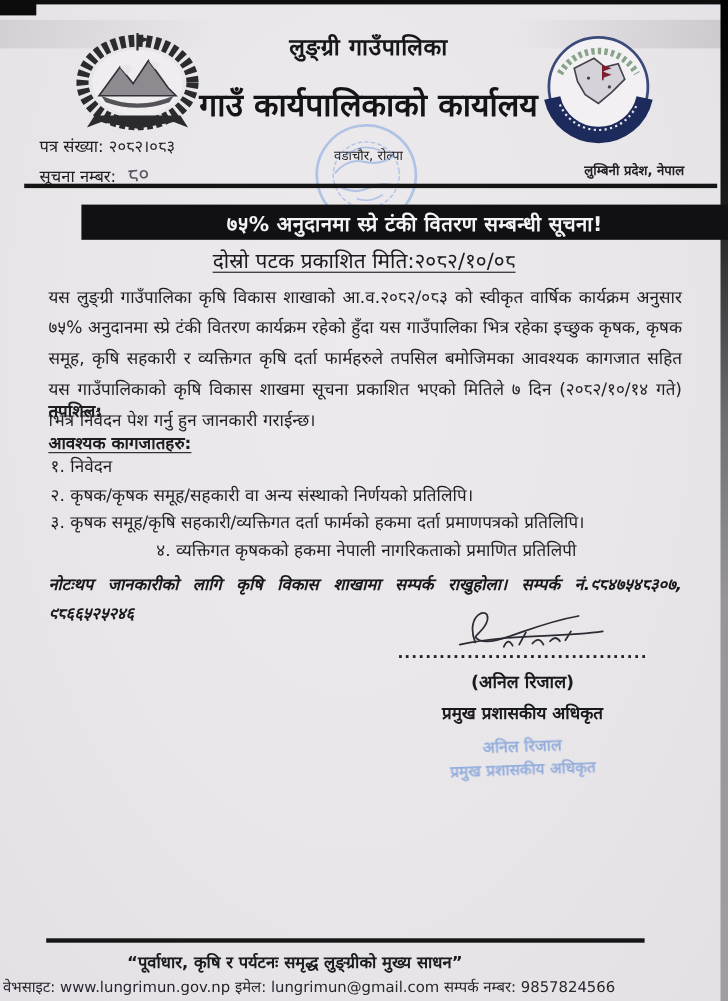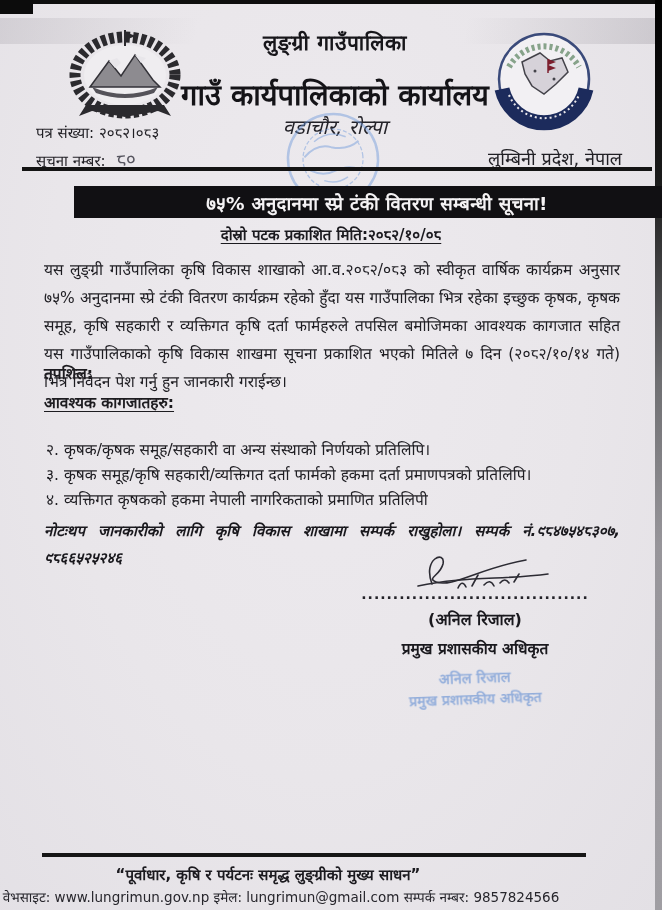--- a/index.html
+++ b/index.html
@@ -18,50 +18,50 @@
   .edge-top-left{position:absolute;left:0;top:0;width:33px;height:14px;background:#0c0c0c;}
   .edge-right{position:absolute;right:0;top:0;width:7px;height:910px;
     background:linear-gradient(180deg,#000 0%,#1b1b1b 20%,#6f6f72 42%,#97959a 60%,#a09ea3 100%);}
   .crease{position:absolute;left:0;top:18px;width:662px;height:26px;
     background:linear-gradient(100deg, rgba(120,115,125,.18) 0%, rgba(0,0,0,0) 30%, rgba(0,0,0,0) 70%, rgba(110,105,115,.22) 100%);}
 
   
   .hdr-center{position:absolute;left:120px;top:28px;width:430px;text-align:center;}
   .muni-name{font-size:21px;font-weight:bold;letter-spacing:.5px;color:#17161a;}
   .office-name{font-size:29px;font-weight:bold;margin-top:18px;color:#141317;}
-  .address{font-size:20px;margin-top:0;color:#232228;font-style:italic;}
+  .address{font-size:12px;margin-top:19px;color:#232228;}
   .meta-left{position:absolute;left:36px;top:120px;font-size:15px;line-height:26px;color:#201f24;}
   .meta-left .row{white-space:nowrap;}
   .hand-number{display:inline-block;font-size:19px;transform:rotate(-5deg);color:#3c3b46;opacity:.85;margin-left:6px;font-weight:400;}
-  .province{position:absolute;right:40px;top:146px;font-size:18px;font-weight:400;color:#201f24;}
+  .province{position:absolute;right:40px;top:146px;font-size:12px;font-weight:700;color:#201f24;}
 
   
   .emblem-left{position:absolute;left:68px;top:27px;width:114px;height:98px;}
   .emblem-right{position:absolute;left:491px;top:31px;width:106px;height:100px;}
 
   
   .stamp-round{position:absolute;left:277px;top:103px;width:112px;height:112px;transform:rotate(-9deg);opacity:.6;z-index:1;}
 
   .rule-thick{position:absolute;left:22px;top:167px;width:630px;height:4px;background:#141414;z-index:2;}
 
   
   .title-bar{position:absolute;left:74px;top:186px;width:606px;height:32px;background:#111013;z-index:2;
     display:flex;align-items:center;justify-content:center;}
   .title-bar span{color:#f4f2f4;font-size:18.5px;font-weight:bold;letter-spacing:.3px;}
   .published{position:absolute;left:0;top:224px;width:662px;text-align:center;z-index:2;}
-  .published span{font-size:15px;font-weight:bold;text-decoration:underline;text-underline-offset:3px;color:#1b1a1f;}
+  .published span{font-size:19px;font-weight:normal;text-decoration:underline;text-underline-offset:3px;color:#1b1a1f;}
 
   
   .body-text{position:absolute;left:44px;top:256px;width:576px;font-size:15.5px;line-height:28px;
     text-align:justify;color:#1e1d22;}
   .details-label{position:absolute;left:44px;top:362px;font-size:15.5px;font-weight:bold;text-align:right;}
   .docs-heading{position:absolute;left:44px;top:391px;font-size:15.5px;font-weight:bold;
     text-decoration:underline;text-underline-offset:3px;}
   .doc-item{position:absolute;left:46px;width:574px;font-size:15.5px;color:#1e1d22;white-space:nowrap;}
-  .doc-1{top:412px;} .doc-2{top:438px;} .doc-3{top:463px;} .doc-4{top:488px;}
+  .doc-1{top:412px;} .doc-2{top:438px;} .doc-3{top:463px;} .doc-4{top:488px;text-align:center;}
 
   .note-text{position:absolute;left:44px;top:518px;width:576px;font-size:15px;line-height:27px;
     font-weight:bold;font-style:italic;text-align:justify;color:#19181d;}
 
   
   .sig-block{position:absolute;left:360px;top:552px;width:230px;text-align:center;}
   .sig-svg{position:absolute;left:28px;top:-4px;width:190px;height:52px;}
   .sig-dots{font-size:14px;font-weight:bold;letter-spacing:1px;color:#232228;margin-top:34px;}
   .sig-name{font-size:16px;font-weight:bold;margin-top:6px;color:#1a191e;}
   .sig-designation{font-size:15.5px;font-weight:bold;margin-top:7px;color:#1a191e;}
@@ -149,20 +149,21 @@
   <div class="title-bar">
     <span>७५% अनुदानमा स्प्रे टंकी वितरण सम्बन्धी सूचना!</span>
   </div>
   <div class="published">
     <span>दोस्रो पटक प्रकाशित मिति:२०८२/१०/०८</span>
   </div>
 
   <div class="body-text">यस लुङ्ग्री गाउँपालिका कृषि विकास शाखाको आ.व.२०८२/०८३ को स्वीकृत वार्षिक कार्यक्रम अनुसार ७५% अनुदानमा स्प्रे टंकी वितरण कार्यक्रम रहेको हुँदा यस गाउँपालिका भित्र रहेका इच्छुक कृषक, कृषक समूह, कृषि सहकारी र व्यक्तिगत कृषि दर्ता फार्महरुले तपसिल बमोजिमका आवश्यक कागजात सहित यस गाउँपालिकाको कृषि विकास शाखमा सूचना प्रकाशित भएको मितिले ७ दिन (२०८२/१०/१४ गते) भित्र निवेदन पेश गर्नु हुन जानकारी गराईन्छ।</div>
   <div class="details-label">तपशिल:</div>
   <div class="docs-heading">आवश्यक कागजातहरु:</div>
+  <div class="doc-item doc-1">१. निवेदन</div>
   <div class="doc-item doc-2">२. कृषक/कृषक समूह/सहकारी वा अन्य संस्थाको निर्णयको प्रतिलिपि।</div>
   <div class="doc-item doc-3">३. कृषक समूह/कृषि सहकारी/व्यक्तिगत दर्ता फार्मको हकमा दर्ता प्रमाणपत्रको प्रतिलिपि।</div>
   <div class="doc-item doc-4">४. व्यक्तिगत कृषकको हकमा नेपाली नागरिकताको प्रमाणित प्रतिलिपी</div>
   <div class="note-text">नोटःथप जानकारीको लागि कृषि विकास शाखामा सम्पर्क राखुहोला।  सम्पर्क नं.९८४७५४८३०७, ९८६६५२५२४६</div>
 
   <div class="sig-block">
     <svg class="sig-svg" viewBox="0 0 190 52">
       <g fill="none" stroke="#2c2b33" stroke-width="1.6" stroke-linecap="round">
         <path d="M44 36 C34 10, 58 2, 55 16 C52 28, 38 30, 48 34 C64 40, 92 20, 138 12"></path>
         <path d="M30 38 C75 28, 118 32, 160 26"></path>

